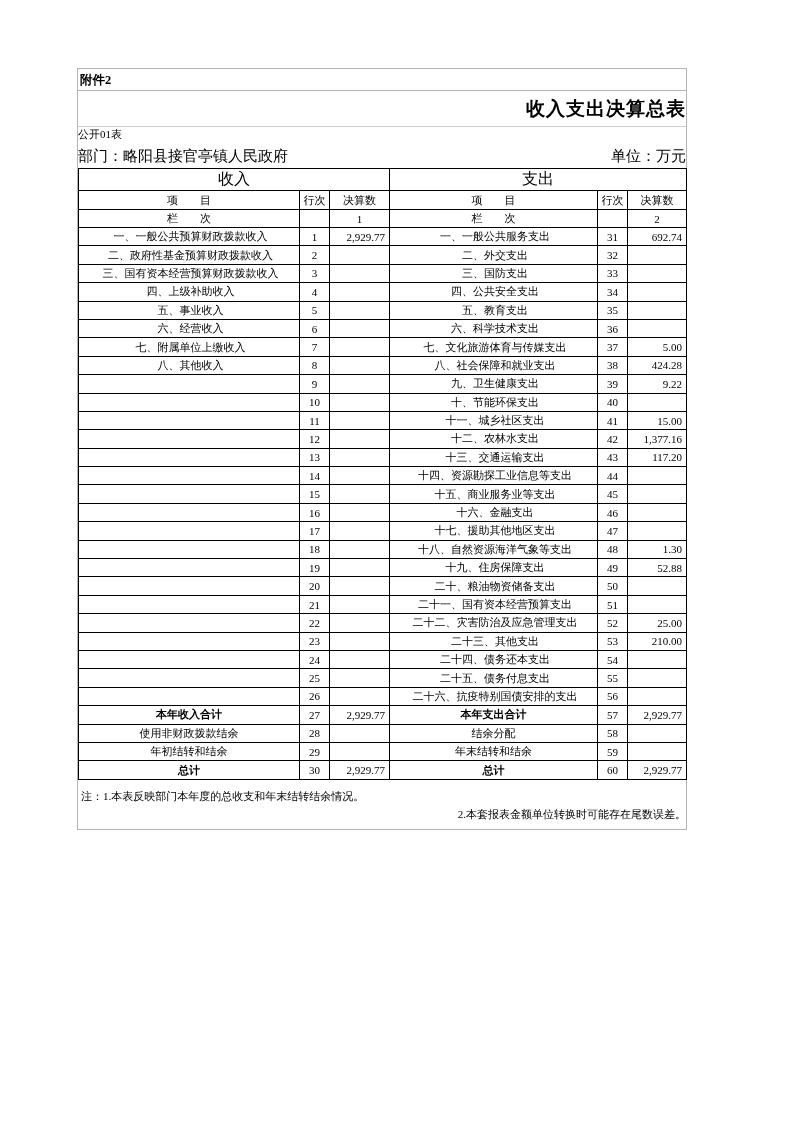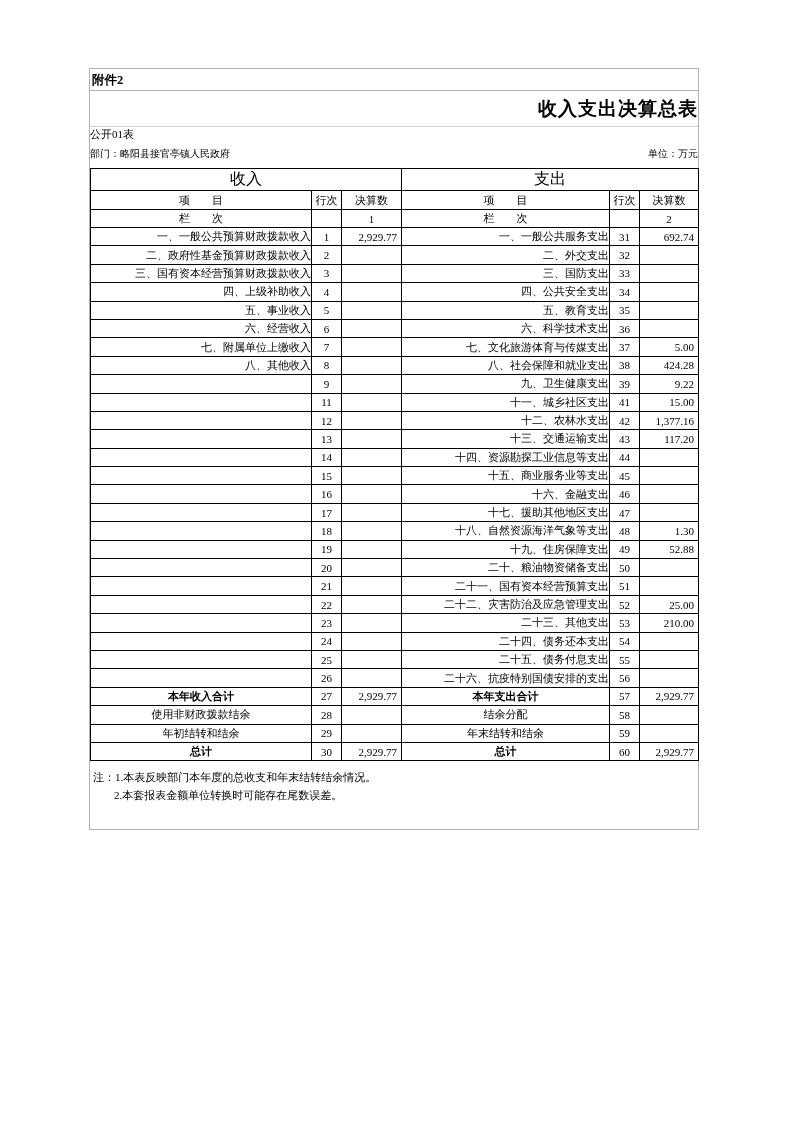--- a/index.html
+++ b/index.html
@@ -1,43 +1,43 @@
 <!DOCTYPE html>
 <html><head>
 <meta charset="utf-8">
 <style>
   * { margin:0; padding:0; box-sizing:border-box; }
   html,body { background:#ffffff; }
   body { font-family:"Liberation Serif","DejaVu Serif",serif; color:#000; }
   .page { position:relative; width:793px; height:1122px; background:#fff; overflow:hidden; }
-  .sheet { position:absolute; left:89px; top:68px; width:610px; height:762px;
+  .sheet { position:absolute; left:77px; top:68px; width:610px; height:762px;
            border:1px solid #b3b3b3; background:#fff; }
   .attachment-row { height:22px; line-height:22px; border-bottom:1px solid #b3b3b3;
            font-weight:bold; font-size:12.5px; padding-left:2px; }
   .title-row { height:36px; line-height:35px; border-bottom:1px solid #cfcfcf;
            text-align:right; font-size:19px; font-weight:bold; letter-spacing:1px; }
   .code-row { height:16px; line-height:15px; font-size:11px; padding-right:2px; }
   .meta-row { height:25px; display:flex; justify-content:space-between; align-items:flex-start;
-           padding-top:4px; font-size:10px; }
+           padding-top:4px; font-size:15px; }
   table { border-collapse:collapse; table-layout:fixed; width:608px; }
   th, td { border:1px solid #000; font-weight:normal; font-size:11px; padding:0;
            overflow:hidden; white-space:nowrap; }
   thead tr.r-group { height:20px; }
   thead tr.r-cols  { height:19px; }
   thead tr.r-index { height:18px; }
   tbody tr { height:18.4px; }
   th { text-align:center; }
   th.t-group { font-size:16px; }
-  td.c-item { text-align:right; padding-left:3px; }
+  td.c-item { text-align:center; padding-left:3px; }
   td.c-row  { text-align:center; }
   td.c-amt  { text-align:right; padding-right:4px; }
   td.center { text-align:center; padding-left:0; }
   td.bold   { font-weight:bold; }
   .notes { margin-top:7px; font-size:11px; line-height:18px; padding-left:3px; }
-  .notes .indent { padding-left:21px; }
+  .notes .indent { padding-left:21px;text-align:right; }
 </style>
 </head>
 <body>
 
 <div class="page">
   <div class="sheet">
 
     <div class="attachment-row">附件2</div>
 
     <div class="title-row">收入支出决算总表</div>
@@ -148,20 +148,28 @@
           <tr>
             <td class="c-item"></td>
             <td class="c-row">9</td>
             <td class="c-amt"></td>
             <td class="c-item">九、卫生健康支出</td>
             <td class="c-row">39</td>
             <td class="c-amt">9.22</td>
           </tr>
           <tr>
             <td class="c-item"></td>
+            <td class="c-row">10</td>
+            <td class="c-amt"></td>
+            <td class="c-item">十、节能环保支出</td>
+            <td class="c-row">40</td>
+            <td class="c-amt"></td>
+          </tr>
+          <tr>
+            <td class="c-item"></td>
             <td class="c-row">11</td>
             <td class="c-amt"></td>
             <td class="c-item">十一、城乡社区支出</td>
             <td class="c-row">41</td>
             <td class="c-amt">15.00</td>
           </tr>
           <tr>
             <td class="c-item"></td>
             <td class="c-row">12</td>
             <td class="c-amt"></td>

